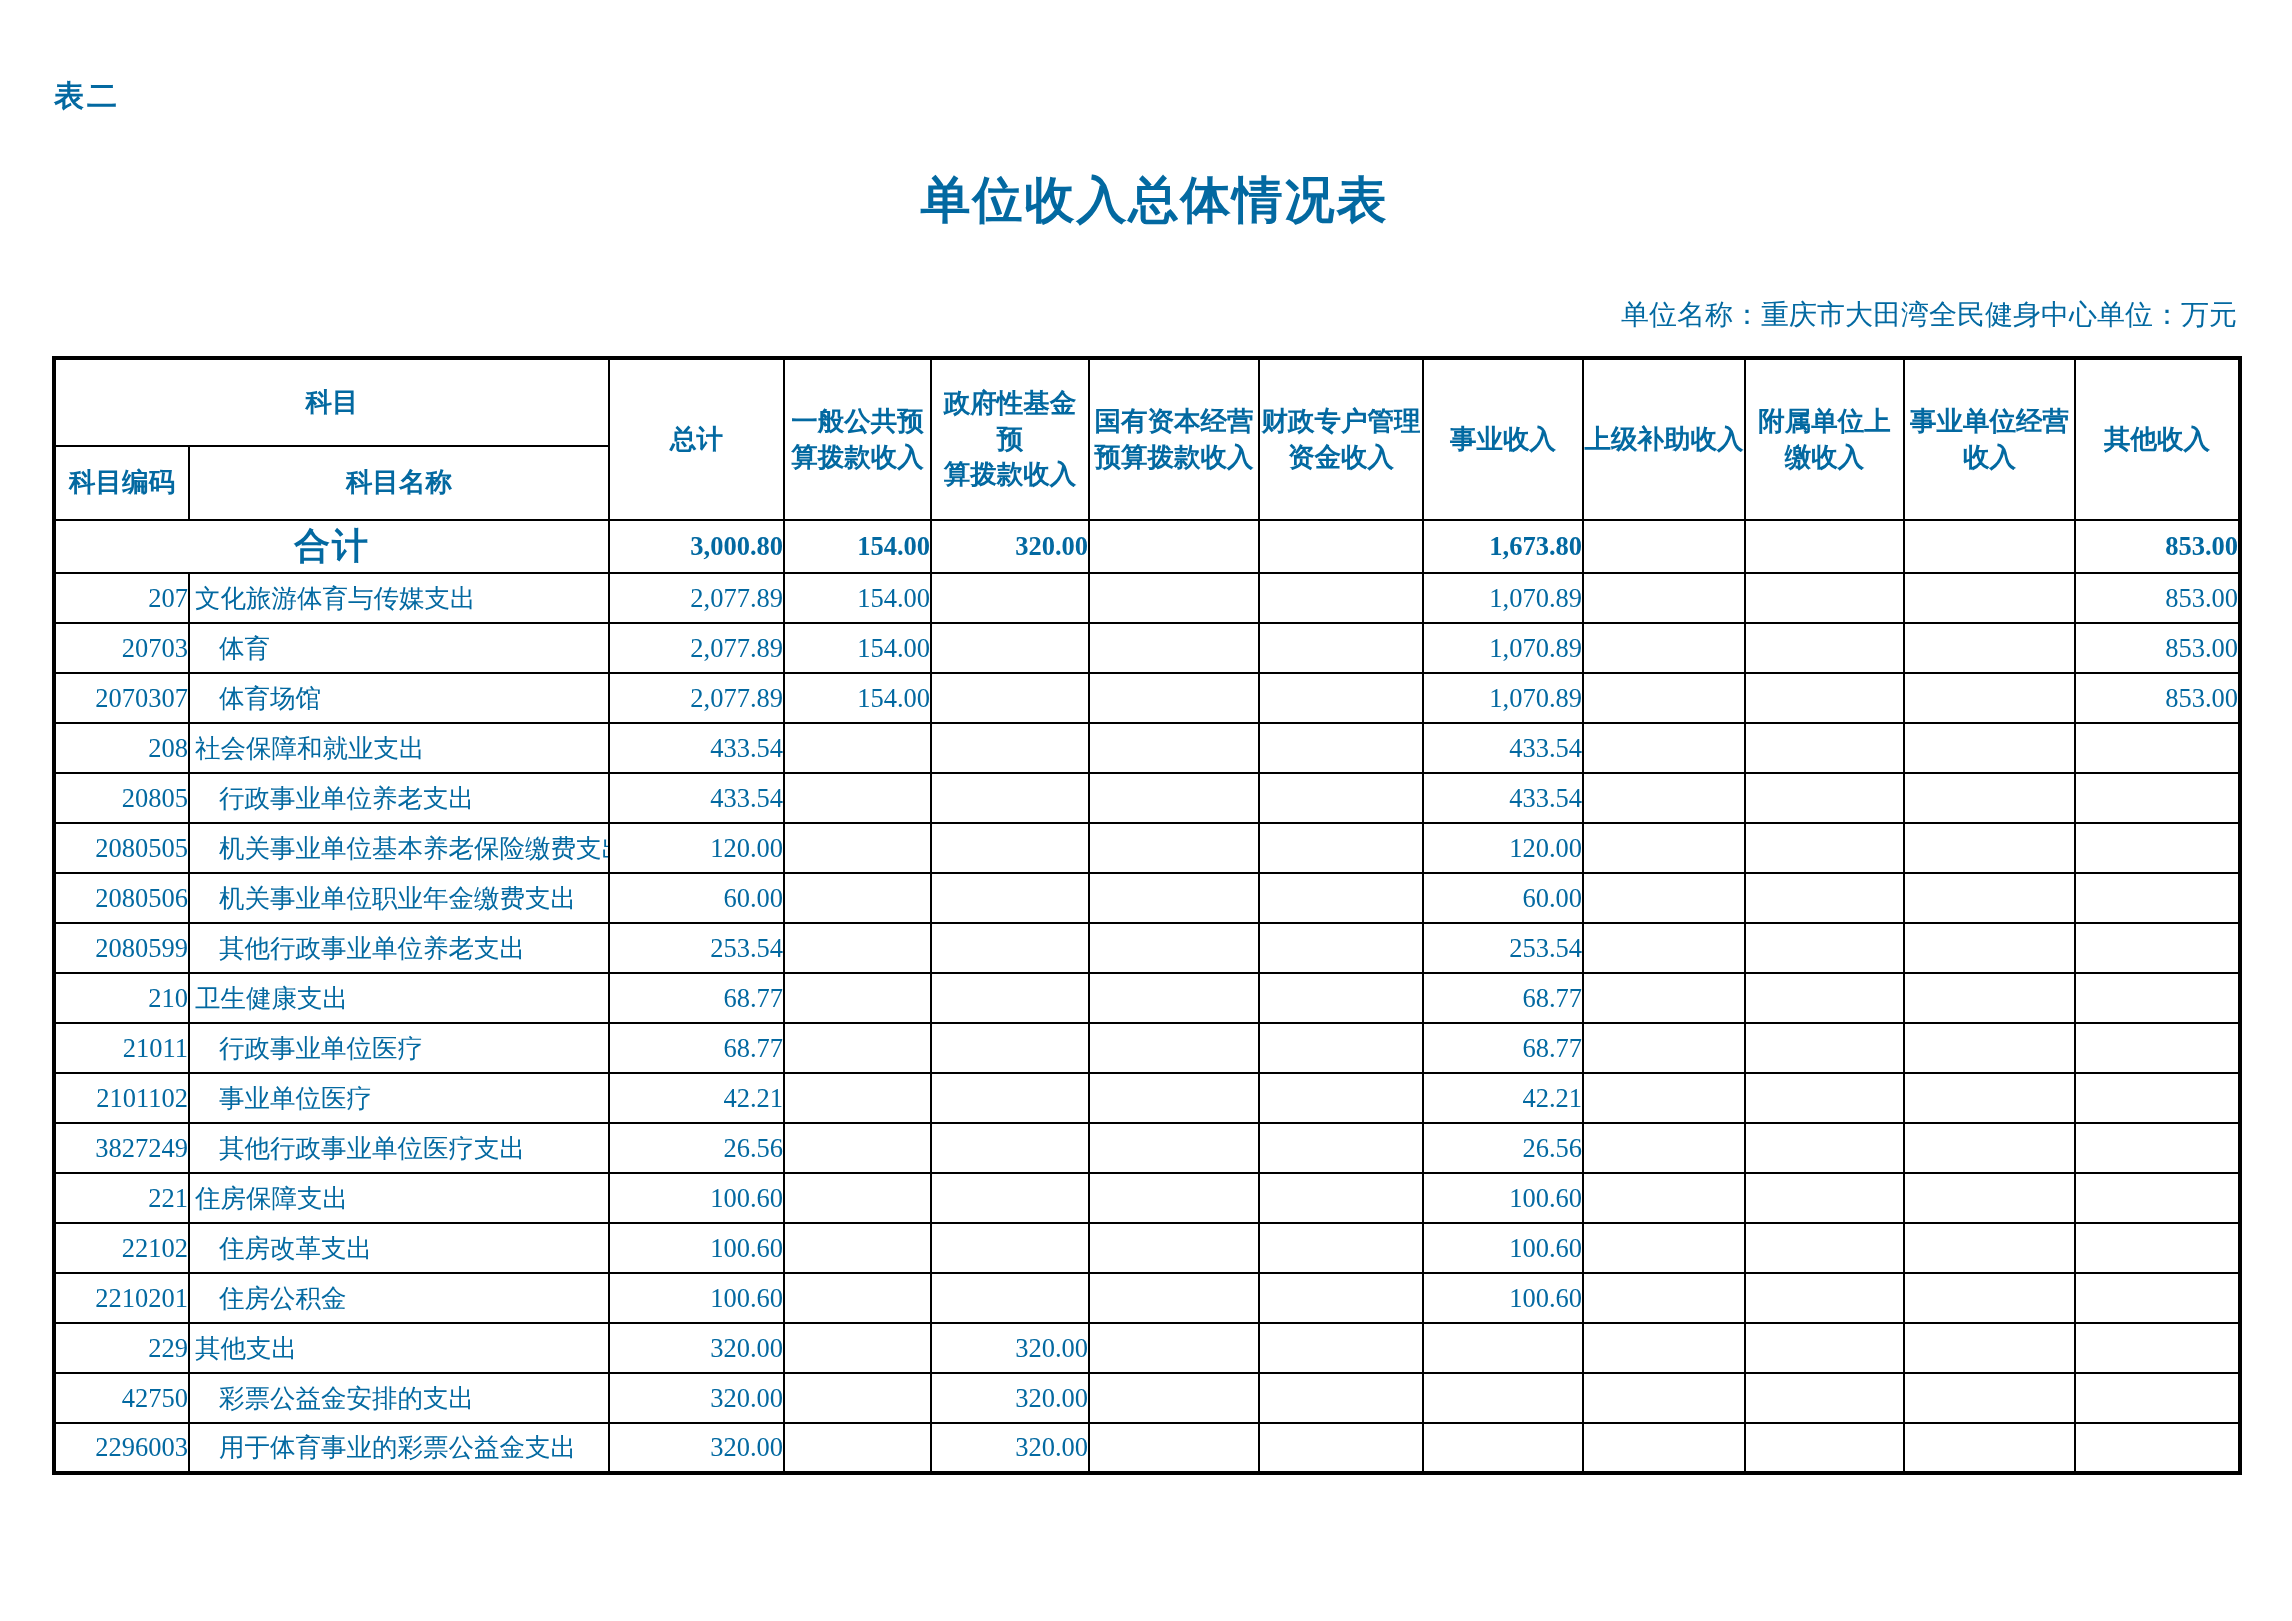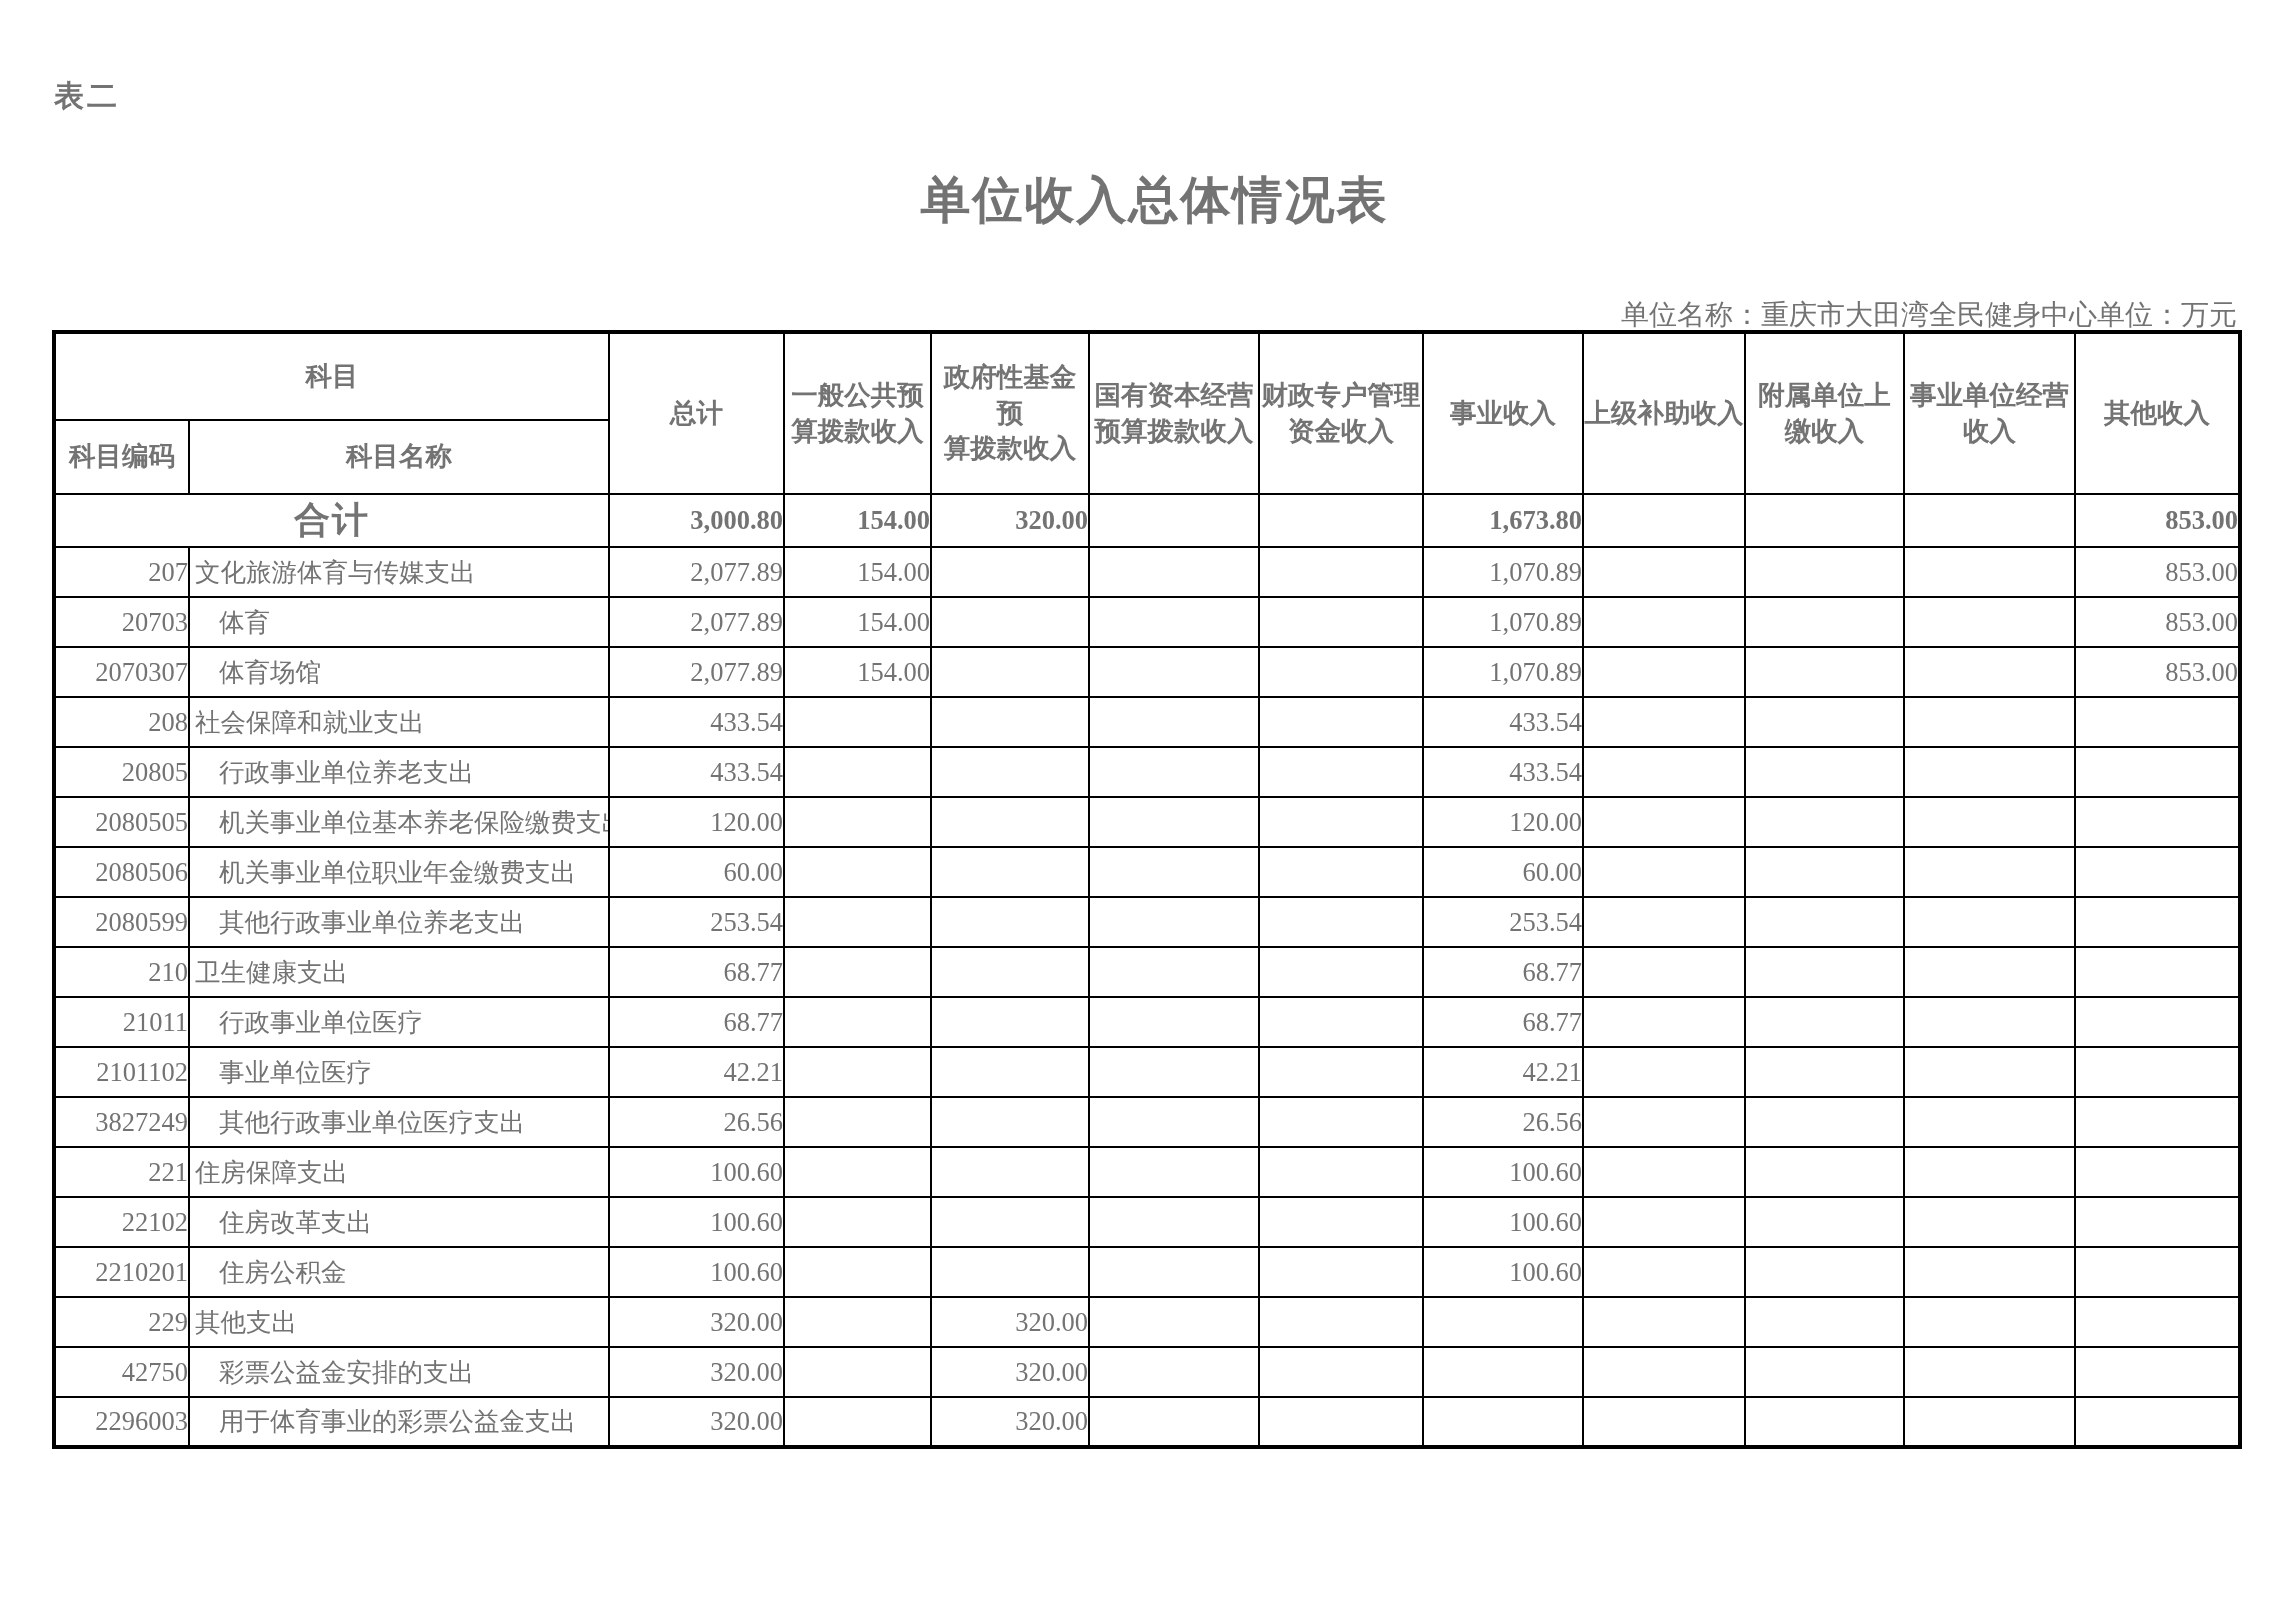--- a/index.html
+++ b/index.html
@@ -1,21 +1,21 @@
 <!DOCTYPE html>
 <html><head>
 <meta charset="utf-8">
 <style>
   html, body { margin: 0; padding: 0; background: #fff; }
   .page {
     position: relative;
     width: 2293px;
     height: 1621px;
     background: #ffffff;
-    color: #737373;
+    color: #0369a1;
     font-family: "Liberation Serif", serif;
     overflow: hidden;
   }
   .tag {
     position: absolute;
     left: 54px; top: 76px;
     font-family: "Liberation Sans", sans-serif;
     font-weight: bold;
     font-size: 30px;
     letter-spacing: 2.9px;
@@ -35,21 +35,21 @@
     position: absolute;
     left: 55px; top: 296px;
     width: 2182px;
     display: flex;
     justify-content: flex-end;
     font-family: "Liberation Serif", serif;
     font-size: 28px;
   }
   table.budget {
     position: absolute;
-    left: 52px; top: 330px;
+    left: 52px; top: 356px;
     width: 2185px;
     border-collapse: collapse;
     table-layout: fixed;
     border: 4.9px solid #000;
   }
   table.budget th, table.budget td {
     border: 2.9px solid #000;
     overflow: hidden;
     vertical-align: middle;
     padding: 0;

